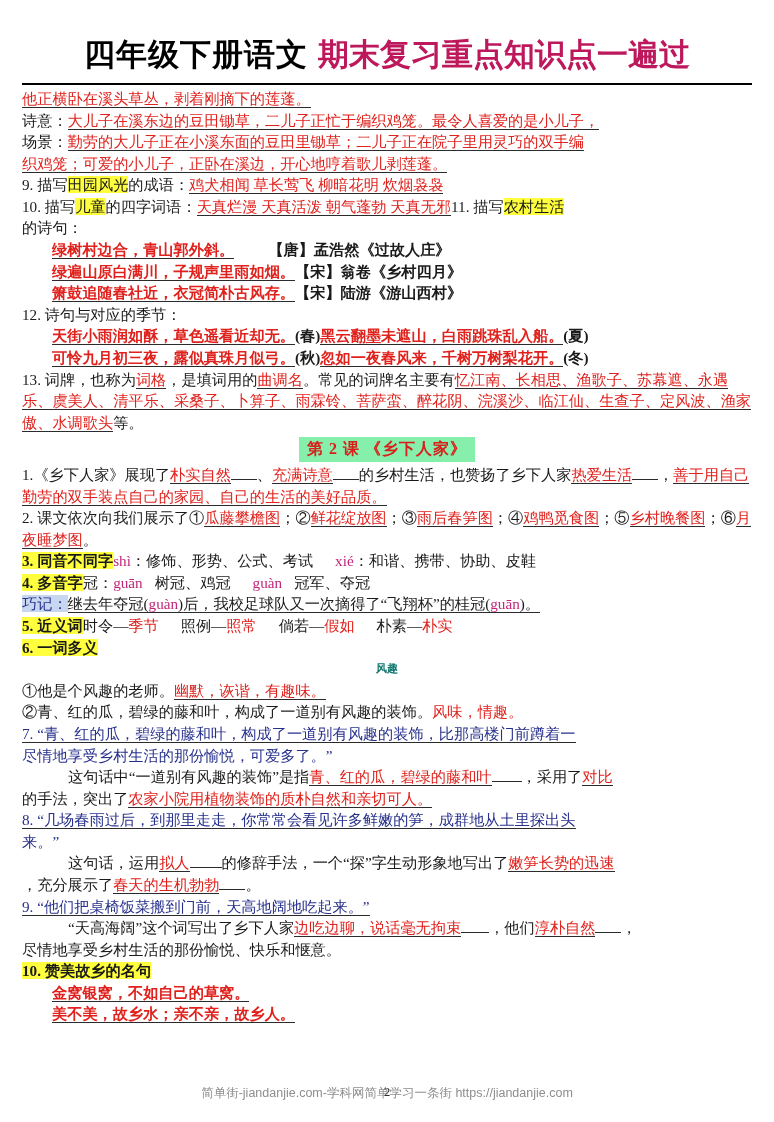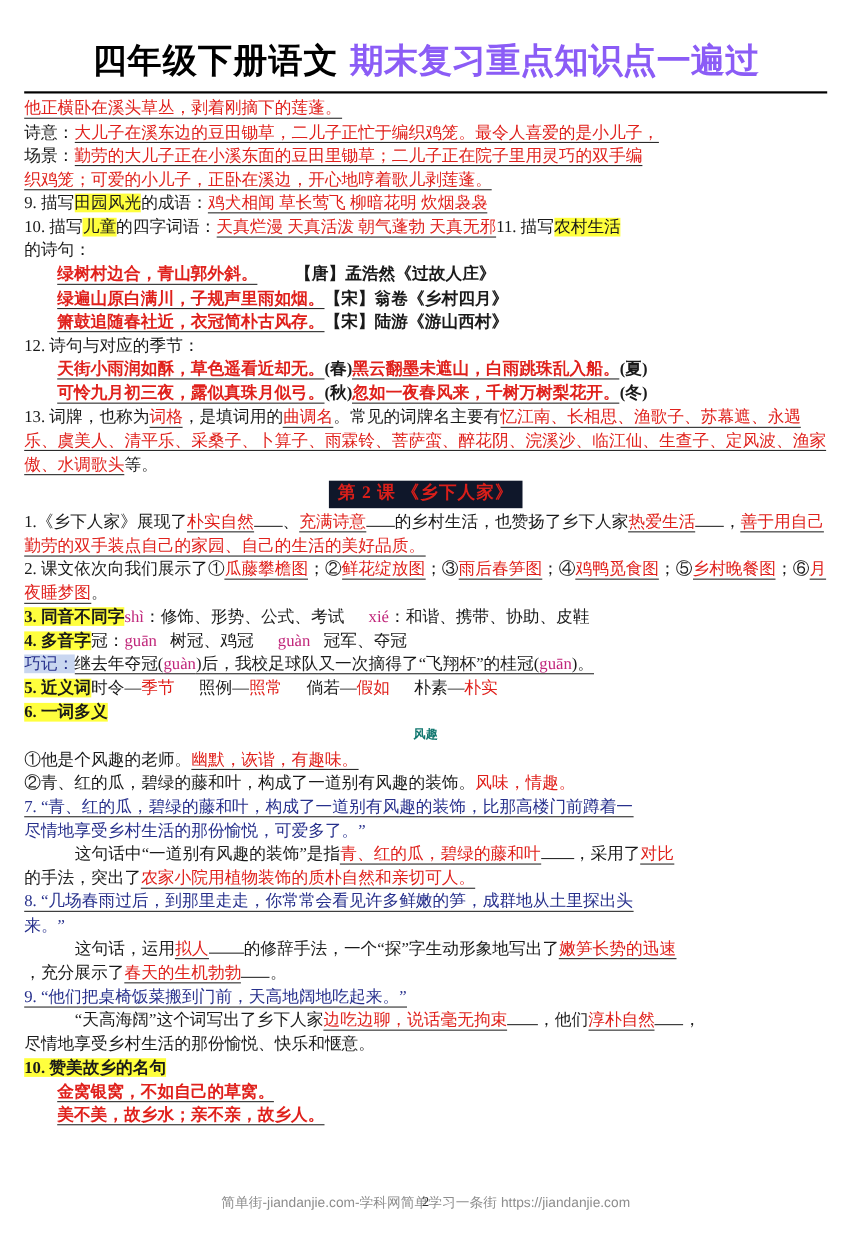--- a/index.html
+++ b/index.html
@@ -16,21 +16,21 @@
 
   
   .title-wrap { text-align: center; padding-top: 34px; }
   .title-line { display: inline-block; white-space: nowrap; }
   .t-black {
     font-family: "Liberation Serif", serif;
     font-weight: 700; font-size: 31px; color: #000; letter-spacing: 1px;
   }
   .t-red {
     font-family: "Liberation Serif", serif;
-    font-weight: 700; font-size: 31px; color: #8b5cf6; letter-spacing: 0px;
+    font-weight: 700; font-size: 31px; color: #be185d; letter-spacing: 0px;
     margin-left: 10px;
     margin-top: 42px;
   }
   .title-rule { border-top: 2.5px solid #000; margin: 7px 0 3px 0; }
 
   
   .body { font-size: 15.2px; line-height: 1.42; }
   .ln { white-space: normal; margin: 0; padding: 0; }
   .blk { color: #1a1a1a; }
   .red { color: #e0211c; }
@@ -41,21 +41,21 @@
   .b { font-weight: 700; }
   .indent { padding-left: 46px; }
   .indent2 { padding-left: 30px; font-weight: bold; }
   .sp { display:inline-block; width: 22px; }
   .sp-sm { display:inline-block; width: 12px; }
   .sp-lg { display:inline-block; width: 34px; }
   .pinyin { font-family: "Liberation Serif", serif; color: #c0267a; font-style: normal; }
 
   .lesson-head { text-align: center; margin: 4px 0 2px 0; }
   .lesson-head .inner {
-    display: inline-block; background: #0f172a; color: #d81f1a;
+    display: inline-block; background: #86efac; color: #d81f1a;
     font-weight: 700; font-size: 16px; padding: 1px 8px; letter-spacing: 1px;
   }
   .sec-head { text-align: center; font-weight: 700; font-size: 11px; color:#0f766e; margin: 3px 0; }
 
   
   .blank { display: inline-block; min-width: 26px; border-bottom: 1px solid #2b2b2b; }
 
   
   .footer {
     position: absolute; left: 0; right: 0; bottom: 20px;

